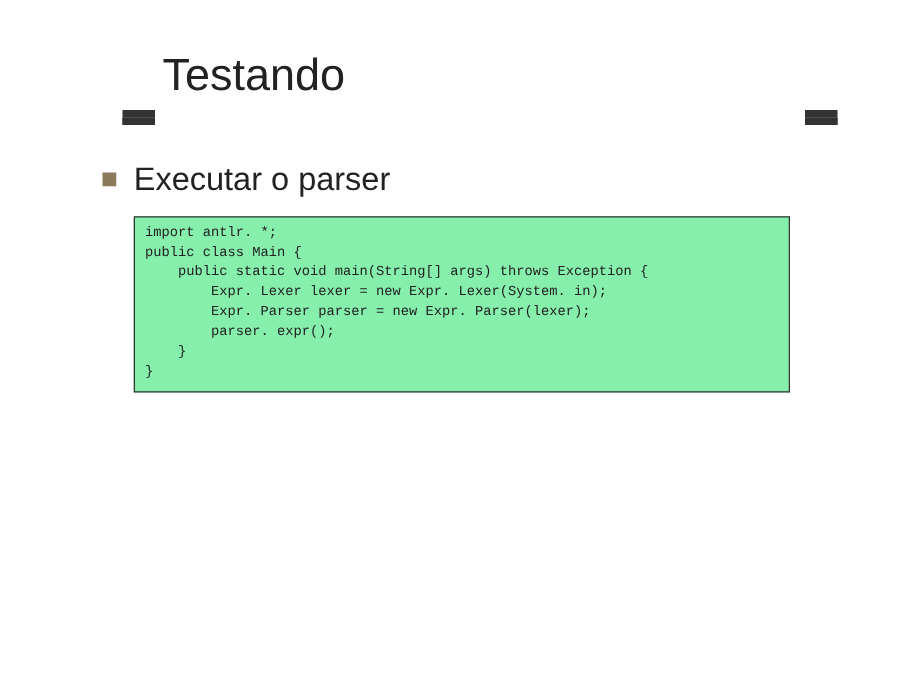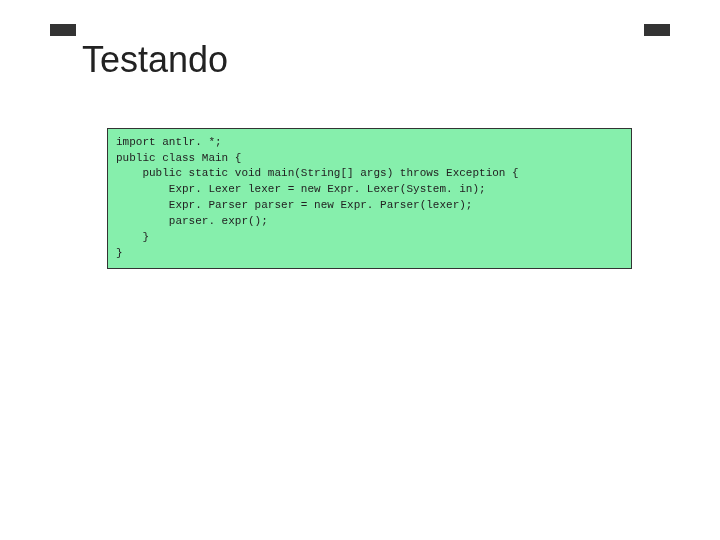--- a/index.html
+++ b/index.html
@@ -10,22 +10,23 @@
     position: relative;
   }
   .slide {
     width: 720px;
     height: 540px;
     position: relative;
     padding: 30px 50px 0 50px;
   }
   .title-wrap {
     display: flex;
-    align-items: flex-start;
+    align-items: flex-end;
     margin-bottom: 34px;
+    margin-left: 48px;
   }
   .bracket {
     width: 26px;
     position: relative;
   }
   .bracket::before {
     content: "";
     position: absolute;
     top: 0; bottom: 0;
     width: 6px;
@@ -99,20 +100,24 @@
         <div class="cap-bot"></div>
     </div>
     <div class="title-text">Testando</div>
     <div class="bracket right">
       <div class="cap-top"></div>
         <div class="cap-bot"></div>
     </div>
   </div>
 
   <div class="body">
+    <div class="bullet-row">
+      <div class="bullet-icon"></div>
+      <div class="bullet-text">Executar o parser</div>
+    </div>
 
     <div class="code-box">import antlr. *;
 public class Main {
     public static void main(String[] args) throws Exception {
         Expr. Lexer lexer = new Expr. Lexer(System. in);
         Expr. Parser parser = new Expr. Parser(lexer);
         parser. expr();
     }
 }</div>
   </div>

